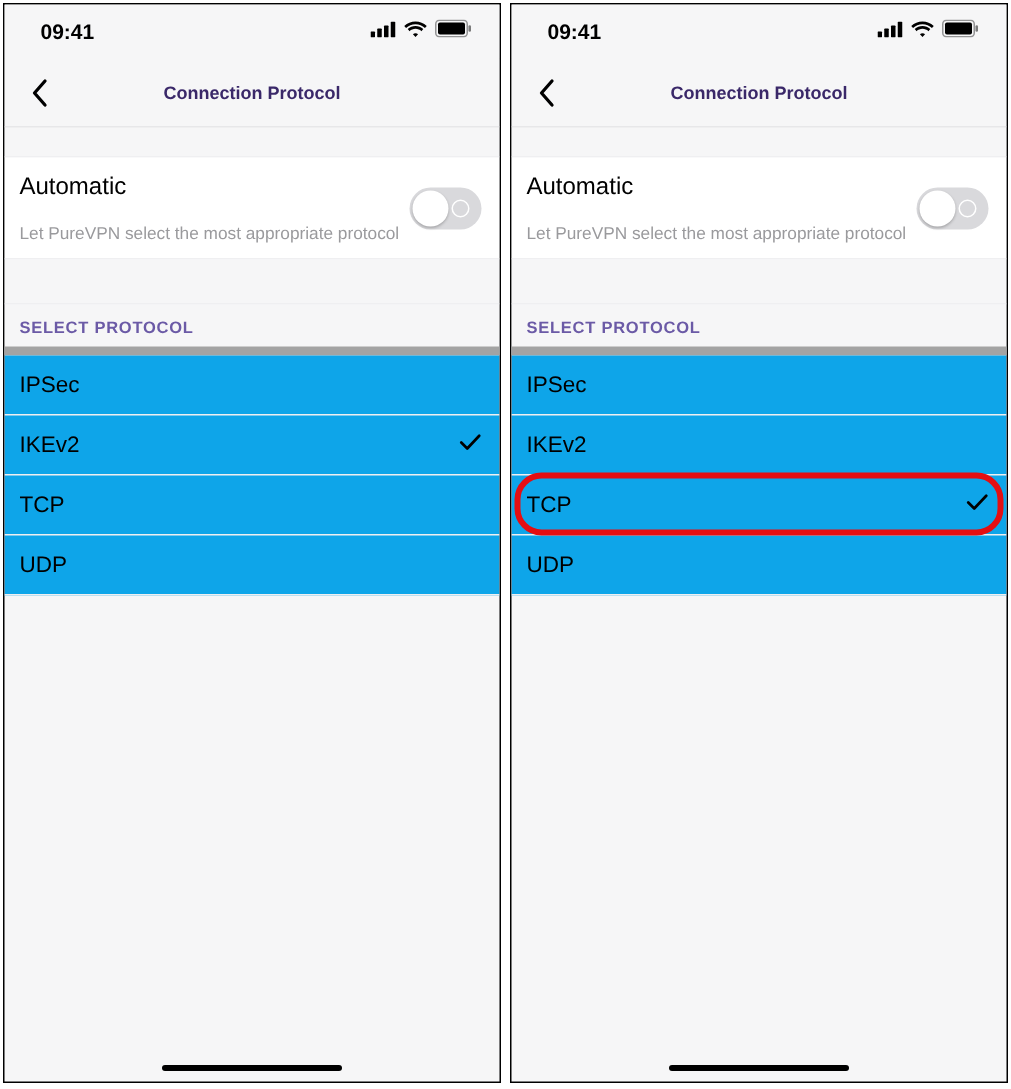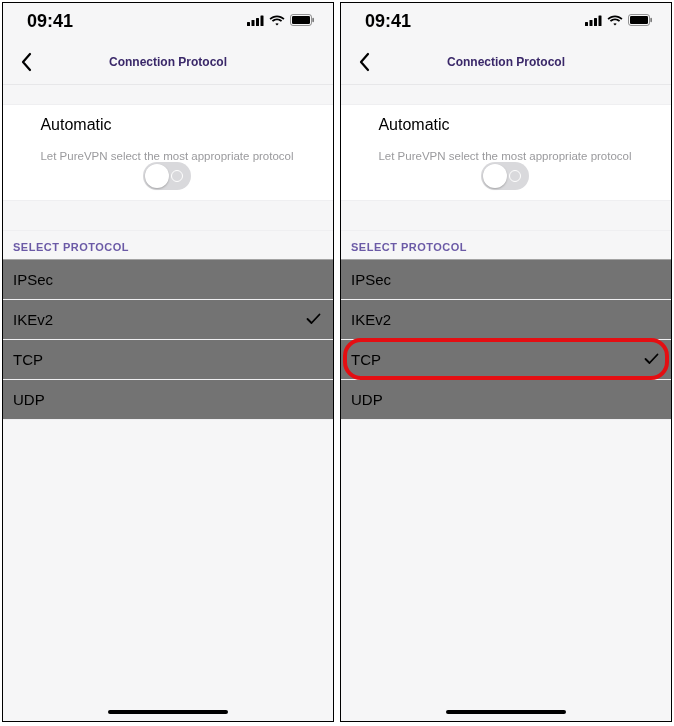--- a/index.html
+++ b/index.html
@@ -23,21 +23,21 @@
     
     .status-bar {
       height: 36px;
       display: flex;
       justify-content: space-between;
       align-items: center;
       padding: 0 18px 0 24px;
       background: #f6f6f7;
     }
     .status-time {
-      font-size: 18px;
+      font-size: 14px;
       font-weight: 600;
       color: #000;
     }
     .status-icons {
       display: flex;
       align-items: center;
       gap: 5px;
     }
     
     .nav-header {
@@ -71,21 +71,20 @@
       border-bottom: 1px solid #efeff1;
     }
     
     .auto-row {
       background: #fff;
       padding: 10px 12px 10px 10px;
       display: flex;
       align-items: center;
       justify-content: space-between;
       border-bottom: 1px solid #efeff1;
-      flex-direction: column;
     }
     .auto-text-wrap { flex: 1; }
     .auto-label {
       font-size: 16px;
       color: #000;
       line-height: 1.2;
     }
     .auto-sub {
       font-size: 11.5px;
       color: #9a9a9d;
@@ -126,25 +125,25 @@
       background: #f6f6f7;
       border-bottom: 1px solid #efeff1;
     }
     .section-header {
       font-size: 11px;
       font-weight: 600;
       letter-spacing: 0.5px;
       color: #6b5aa6;
       background: #f6f6f7;
       padding: 10px 10px 6px 10px;
-      border-bottom: 1px solid #a3a3a3;
+      border-bottom: 6px solid #a3a3a3;
     }
     
     .list {
-      background: #737373;
+      background: #0ea5e9;
     }
     .row {
       height: 40px;
       padding: 0 12px 0 10px;
       display: flex;
       align-items: center;
       justify-content: space-between;
       border-bottom: 1px solid #efeff1;
       position: relative;
     }

